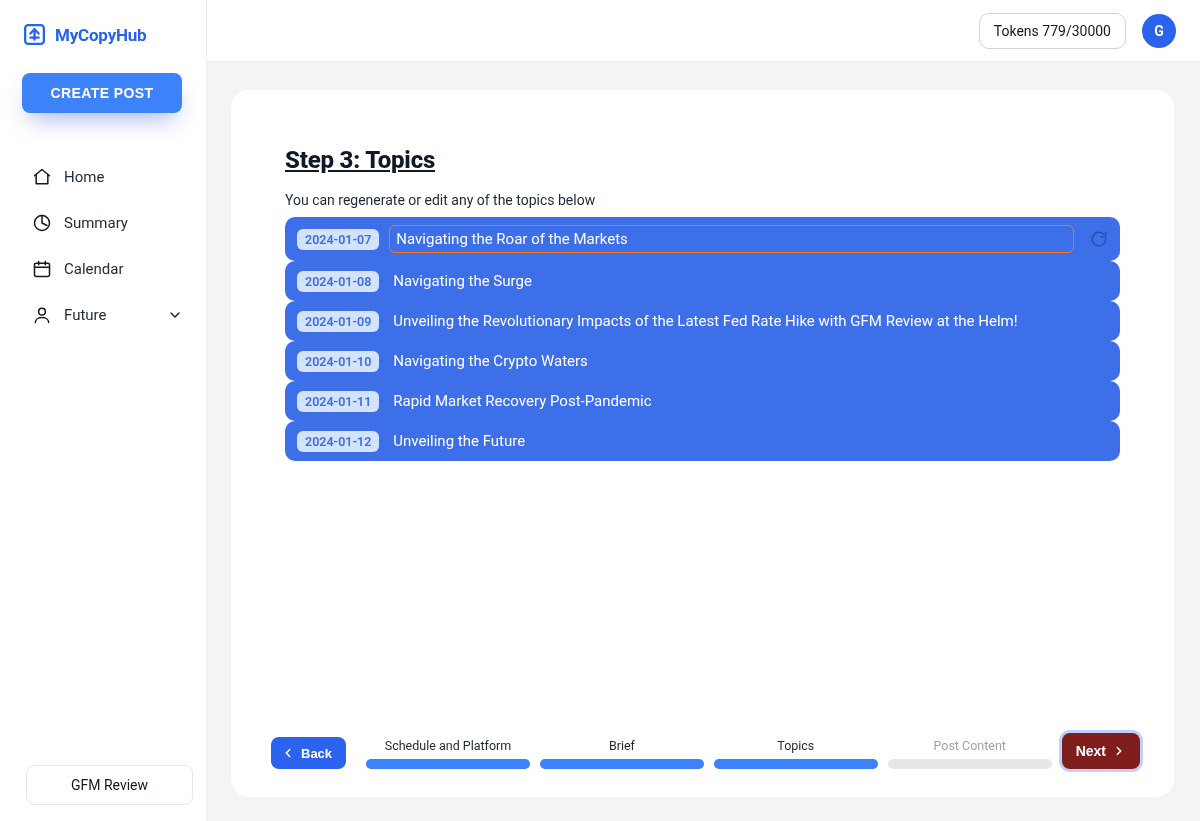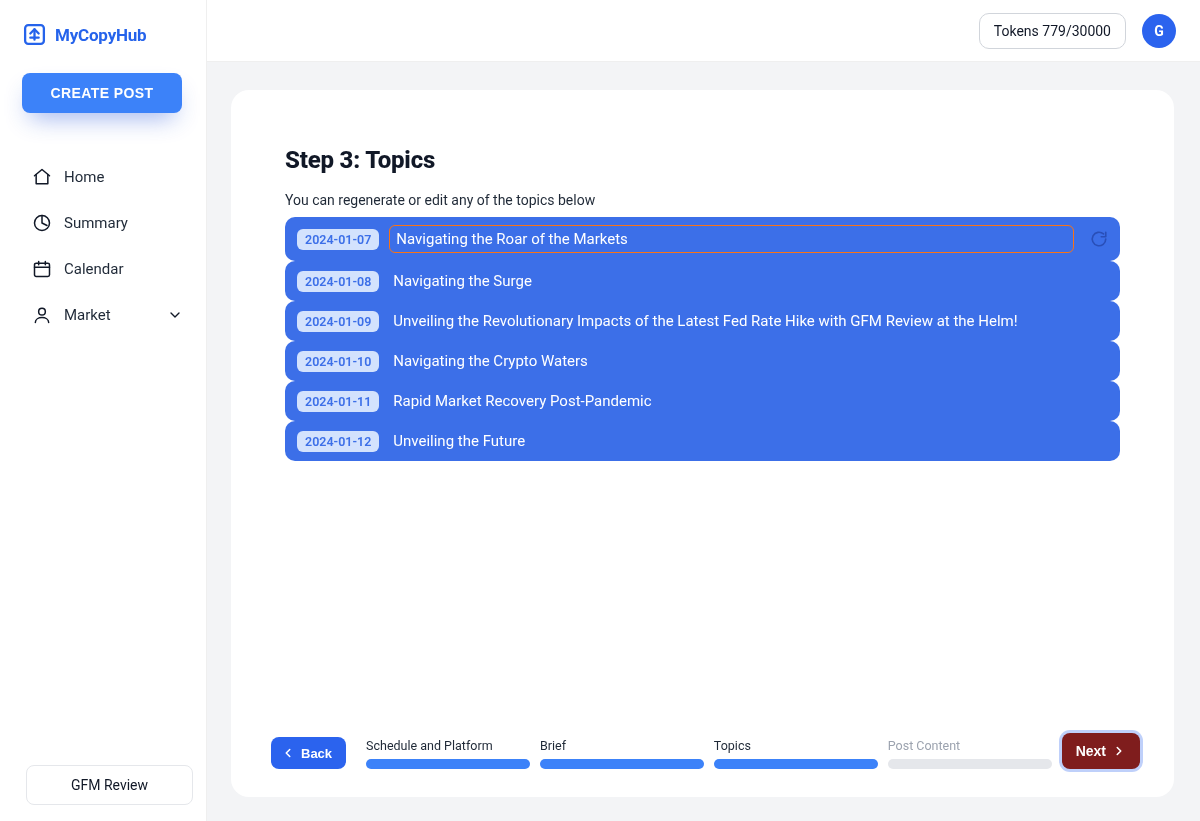--- a/index.html
+++ b/index.html
@@ -62,21 +62,21 @@
     width: 34px; height: 34px; border-radius: 50%; background: #2B63EE; color:#fff;
     display:flex;align-items:center;justify-content:center; font-weight:700; font-size:14px;
   }
   
   .content-area { flex:1; padding: 28px 26px 24px 24px; }
   .card {
     background:#ffffff; border-radius: 18px; height: 100%;
     position: relative; padding: 56px 54px 24px 54px;
     display:flex; flex-direction:column;
   }
-  .card h1 { font-size: 24px; font-weight: 800; margin-bottom: 18px; letter-spacing:-0.2px; }
+  .card h1 { font-size: 24px; font-weight: 800; margin-bottom: 18px; letter-spacing:-0.2px;text-decoration:underline; }
   .subtitle { font-size: 14px; color: #1f2937; margin-bottom: 9px; }
   .topic-list { display:flex; flex-direction:column; }
   .topic-row {
     background: #3C6FE8; color:#fff; border-radius: 10px;
     display:flex; align-items:center; gap: 10px;
     padding: 8px 12px; font-size: 15px;
     min-height: 36px;
   }
   .date-chip {
     background: #D3E2FD; color:#3C6FE8; border-radius: 6px;
@@ -94,21 +94,21 @@
     position:absolute; left: 0; right:0; bottom: 28px; padding: 0 34px 0 40px;
     display:flex; align-items:flex-end; gap: 10px;
   }
   .back-btn {
     background:#2B63EE; color:#fff; border:none; border-radius:8px;
     height:32px; padding: 0 14px 0 10px; display:flex; align-items:center; gap:6px;
     font-size:13px; font-weight:600; cursor:pointer;
   }
   .steps { display:flex; gap:10px; flex:1; margin-left: 10px; }
   .step { display:flex; flex-direction:column; gap:6px; flex:1; }
-  .step-label { font-size:12.5px; color:#1f2937; }
+  .step-label { font-size:12.5px; color:#1f2937;text-align:center; }
   .step.inactive .step-label { color:#9ca3af; }
   .step-bar { height:10px; border-radius:999px; background:#3C82F9; }
   .step.inactive .step-bar { background:#e5e7eb; }
   .next-btn {
     background:#7f1d1d; color:#fff; border:none; border-radius:8px;
     height:36px; padding: 0 14px; display:flex; align-items:center; gap:6px;
     font-size:14px; font-weight:700; cursor:pointer;
     box-shadow: 0 0 0 3px rgba(43,99,238,0.3);
   }
   svg { display:block; }
@@ -160,21 +160,21 @@
         </span>
         <span>Calendar</span>
       </div>
       <div class="nav-item">
         <span class="nav-icon">
           <svg width="20" height="20" viewBox="0 0 24 24" fill="none" stroke="currentColor" stroke-width="1.8" stroke-linecap="round" stroke-linejoin="round">
               <circle cx="12" cy="8" r="4"></circle>
               <path d="M4 21c0-4 4-6 8-6s8 2 8 6"></path>
             </svg>
         </span>
-        <span>Market</span>
+        <span>Future</span>
         <span class="chev">
           <svg width="16" height="16" viewBox="0 0 24 24" fill="none" stroke="currentColor" stroke-width="2" stroke-linecap="round" stroke-linejoin="round">
               <polyline points="6 9 12 15 18 9"></polyline>
             </svg>
         </span>
       </div>
     </nav>
 
     <div class="spacer"></div>
 

